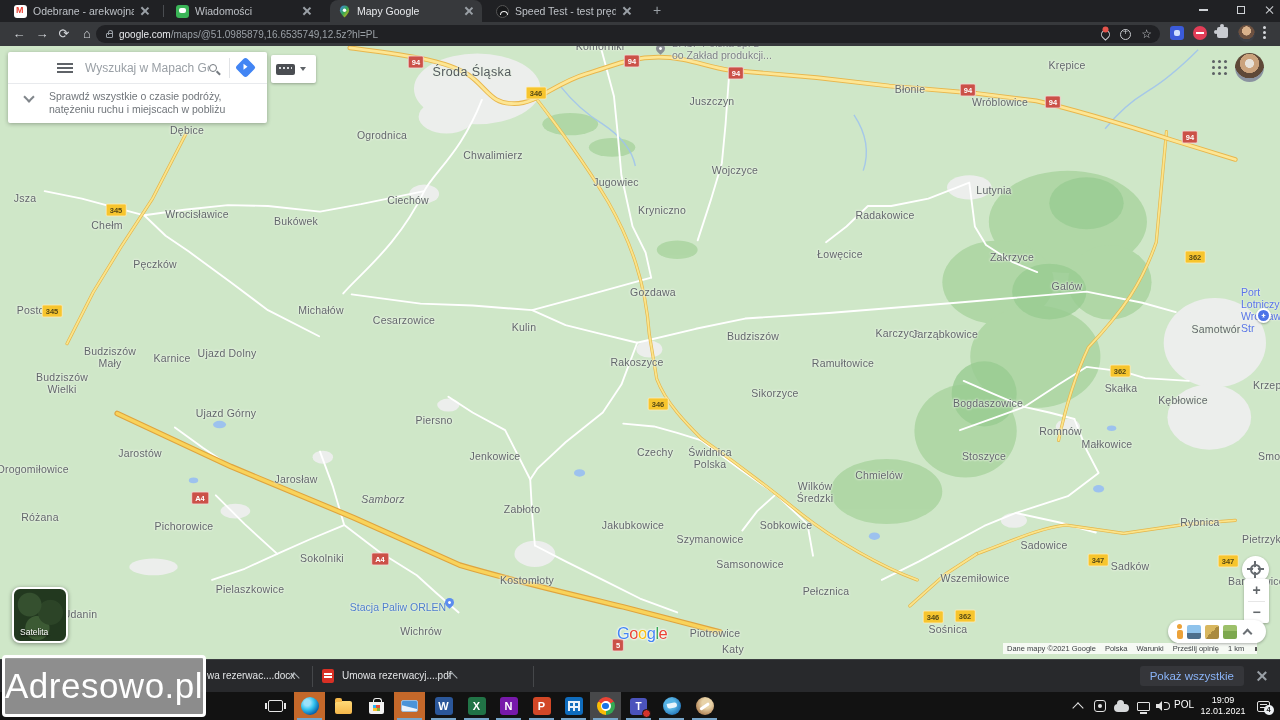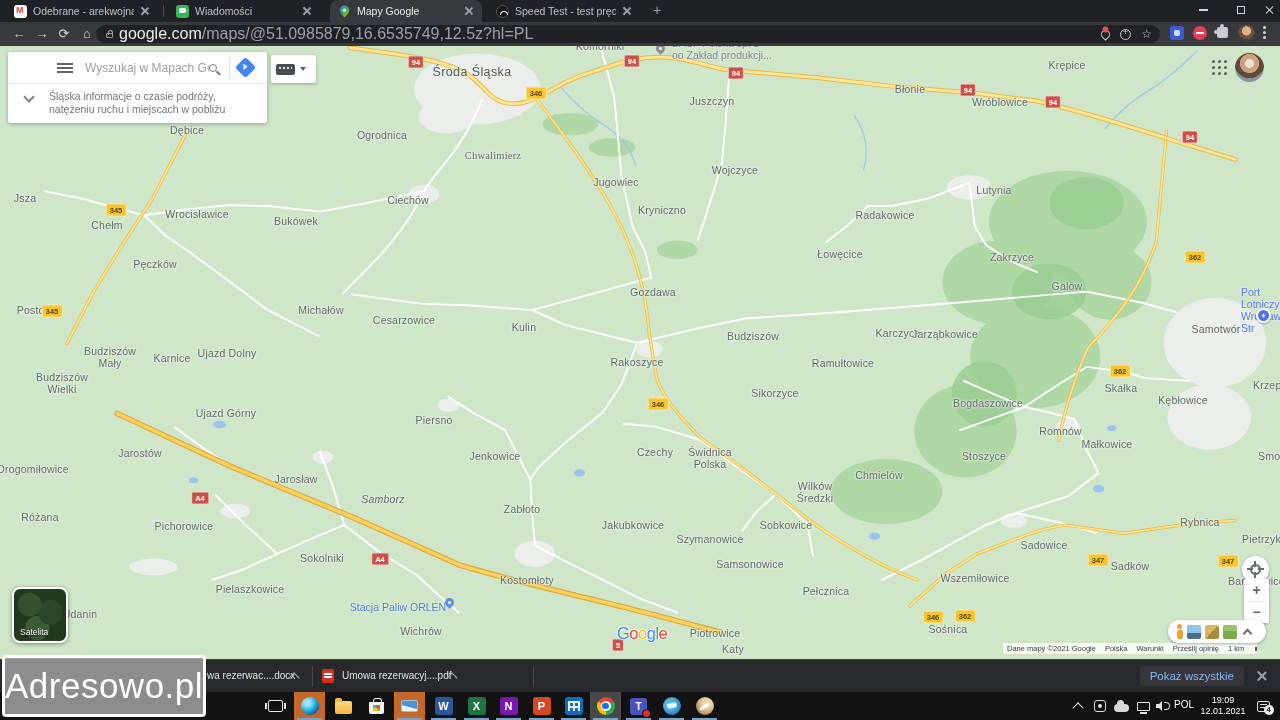--- a/index.html
+++ b/index.html
@@ -33,21 +33,21 @@
   .wc-close i::before,.wc-close i::after { content:""; position:absolute; left:4.5px; top:0; width:1.3px; height:10px; background:#cfd2d6; }
   .wc-close i::before{transform:rotate(45deg);} .wc-close i::after{transform:rotate(-45deg);}
 
   #toolbar { position:absolute; left:0; top:22px; width:1280px; height:24px; background:#37393c; }
   .navic { position:absolute; top:3px; width:18px; height:18px; color:#d5d8dc; }
   .arrow { font-size:13px; line-height:18px; text-align:center; }
   #omnibox { position:absolute; left:96px; top:3px; width:1064px; height:18px; background:#202124; border-radius:9px;
     display:flex; align-items:center; padding:0 8px; }
   .lock { width:7px; height:5px; border:1.2px solid #9aa0a6; border-radius:1px; position:relative; margin:2px 6px 0 2px; flex:none;}
   .lock::before { content:""; position:absolute; left:1px; top:-4px; width:3px; height:4px; border:1.2px solid #9aa0a6; border-bottom:none; border-radius:3px 3px 0 0; }
-  #urltext { font-size:16px; color:#9aa0a6; white-space:nowrap; overflow:hidden; flex:1; }
+  #urltext { font-size:10px; color:#9aa0a6; white-space:nowrap; overflow:hidden; flex:1; }
   #urltext b { color:#e8eaed; font-weight:normal; }
   .obx-ic { flex:none; margin-left:10px; }
   .geopin { width:9px; height:9px; border:1.5px solid #c8cbcf; border-radius:50% 50% 50% 0; transform:rotate(-45deg); position:relative; }
   .geopin::after { content:""; position:absolute; right:-3px; top:-3px; width:6px; height:6px; background:#e5544b; border-radius:50%; transform:rotate(45deg); }
   .circ-ic { width:11px; height:11px; border:1.3px solid #c8cbcf; border-radius:50%; position:relative; }
   .circ-ic::after { content:"+"; position:absolute; left:1.6px; top:-2.6px; font-size:9px; color:#c8cbcf; }
   .star { font-size:12px; color:#c8cbcf; line-height:11px; }
   .ext { position:absolute; top:4px; width:14px; height:14px; border-radius:3px; }
   .ext-blue { left:1170px; background:#3b5bd9; } .ext-blue::after{content:"";position:absolute;left:4px;top:4px;width:6px;height:6px;background:#cfe0ff;border-radius:2px;}
   .ext-red { left:1193px; background:#e23d57; border-radius:7px;} .ext-red::after{content:"";position:absolute;left:3px;top:6px;width:8px;height:2px;background:#fff;}
@@ -402,21 +402,21 @@
 
   <div>
       <span class="town" style="left: 600px; top: 1px;">Komórniki</span>
       <span class="town lg" style="left: 472px; top: 27px;">Środa Śląska</span>
       <span class="town" style="left: 712px; top: 56px;">Juszczyn</span>
       <span class="town" style="left: 1067px; top: 20px;">Krępice</span>
       <span class="town" style="left: 910px; top: 44px;">Błonie</span>
       <span class="town" style="left: 1000px; top: 57px;">Wróblowice</span>
       <span class="town" style="left: 187px; top: 85px;">Dębice</span>
       <span class="town" style="left: 382px; top: 90px;">Ogrodnica</span>
-      <span class="town" style="left: 493px; top: 110px; font-family: Liberation Serif, serif;">Chwalimierz</span>
+      <span class="town" style="left: 493px; top: 110px;">Chwalimierz</span>
       <span class="town" style="left: 735px; top: 125px;">Wojczyce</span>
       <span class="town" style="left: 616px; top: 137px;">Jugowiec</span>
       <span class="town" style="left: 408px; top: 155px;">Ciechów</span>
       <span class="town" style="left: 994px; top: 145px;">Lutynia</span>
       <span class="town" style="left: 662px; top: 165px;">Kryniczno</span>
       <span class="town" style="left: 885px; top: 170px;">Radakowice</span>
       <span class="town" style="left: 25px; top: 153px;">Jsza</span>
       <span class="town" style="left: 197px; top: 169px;">Wrocisławice</span>
       <span class="town" style="left: 296px; top: 176px;">Bukówek</span>
       <span class="town" style="left: 107px; top: 180px;">Chełm</span>
@@ -522,21 +522,21 @@
           <i></i>
         </span>
       <input id="searchinput" placeholder="Wyszukaj w Mapach Google" style="">
       <span class="mag"></span>
       <span class="vsep"></span>
       <span class="dirs"></span>
     </div>
     <div id="bannerrow">
       <span class="chevdown"></span>
       <span id="bannertext">
-        <span>Śląska informacje o czasie podróży,</span><br>
+        <span>Sprawdź wszystkie o czasie podróży,</span><br>
         <span>natężeniu ruchu i miejscach w pobliżu</span>
       </span>
     </div>
   </div>
 
   <div id="kbdbtn">
     <span class="kbd-glyph"></span>
     <span class="kbd-caret"></span>
   </div>
 

